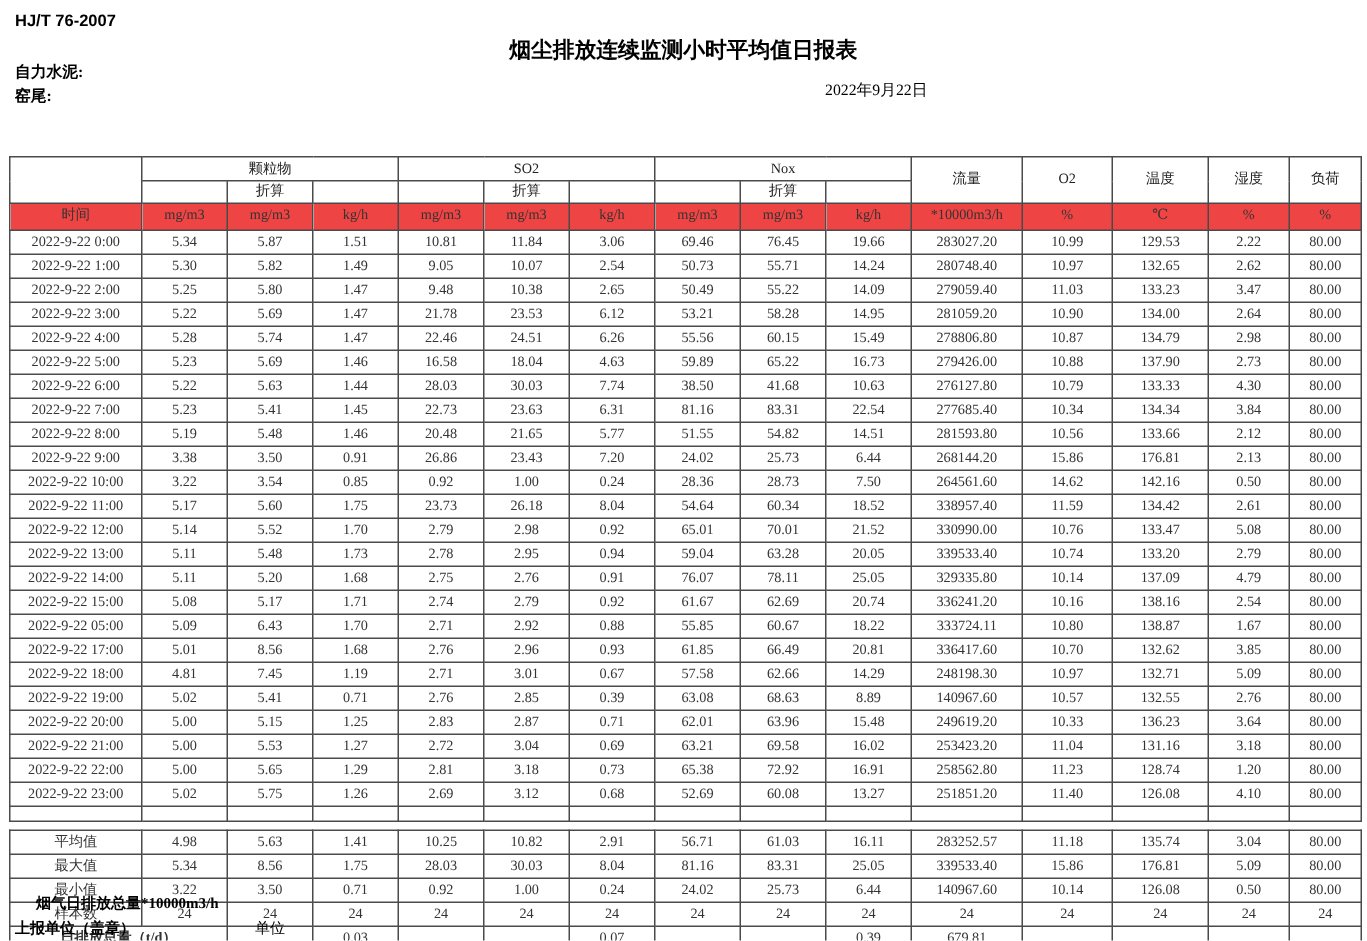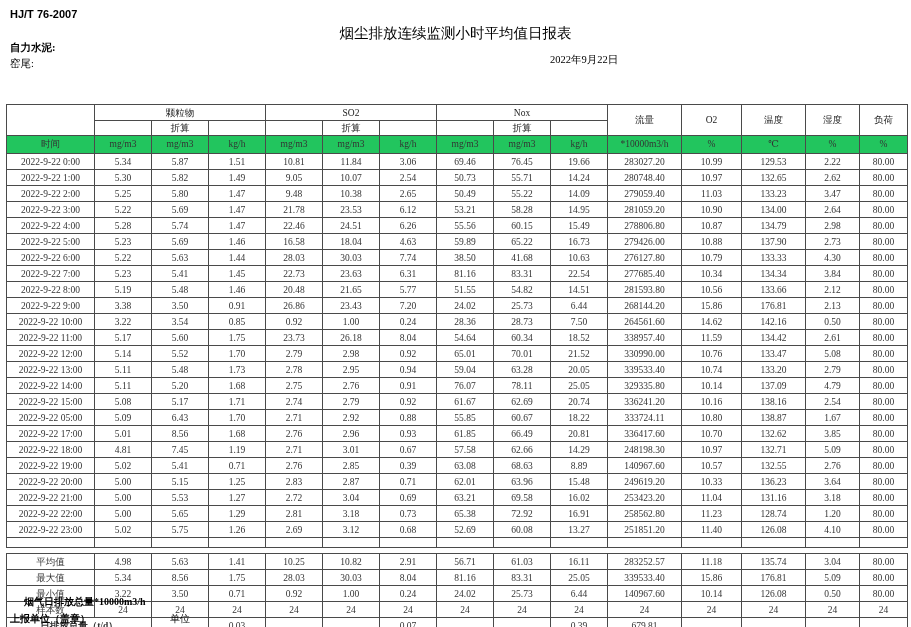--- a/index.html
+++ b/index.html
@@ -2,38 +2,38 @@
 <html><head>
 <meta charset="utf-8">
 <style>
   html,body { margin:0; padding:0; }
   body {
     width:911px; height:627px; background:#ffffff; position:relative;
     font-family:"Liberation Serif","DejaVu Serif",serif;
     color:#000;
   }
   .std-code { position:absolute; left:10px; top:8px; font-weight:bold; font-size:11px; font-family:"Liberation Sans",sans-serif; }
-  .report-title { position:absolute; left:0; top:24px; width:911px; text-align:center; font-weight:normal; font-size:14.5px; }
+  .report-title { position:absolute; left:0; top:24px; width:911px; text-align:center; font-weight:bold; font-size:14.5px; }
   .company-line { position:absolute; left:10px; top:41px; font-weight:bold; font-size:10.5px; }
-  .kiln-line { position:absolute; left:10px; top:57px; font-weight:normal; font-size:10.5px; }
+  .kiln-line { position:absolute; left:10px; top:57px; font-weight:bold; font-size:10.5px; }
   .report-date { position:absolute; left:550px; top:53px; font-size:10.5px; font-weight:normal; }
 
   table.report {
     position:absolute; left:6px; top:84px;
     border-collapse:collapse; table-layout:fixed;
     font-size:9.5px; color:#333;margin-top:20px;
   }
   table.report td {
     border:1px solid #4a4a4a; text-align:center; padding:0;
     height:15px; line-height:14px; overflow:hidden; white-space:nowrap;
   }
   tr.hdr-group td, tr.hdr-zhesuan td { color:#222; }
   tr.hdr-group td { height:15px; }
   tr.hdr-zhesuan td { height:14px; }
-  tr.hdr-units td { background:#22c55e; height:17px; line-height:17px; }
+  tr.hdr-units td { background:#ef4444; height:17px; line-height:17px; }
   td.flow-cell { text-align:left; padding-left:2px; }
   td.o2-cell { vertical-align:bottom; line-height:12px; }
   tr.spacer-row td { height:9px; }
   tr.gap-row td { border:none; height:5px; line-height:5px; }
   td.label-left { text-align:left; padding-left:3px;font-weight:bold; }
 
   .footer-flue { position:absolute; left:24px; top:595px; font-weight:bold; font-size:10px; }
   .footer-report-unit { position:absolute; left:10px; top:612px; font-weight:bold; font-size:10px; }
   .footer-unit { position:absolute; left:170px; top:612px; font-weight:normal; font-size:10px; }
 </style>

